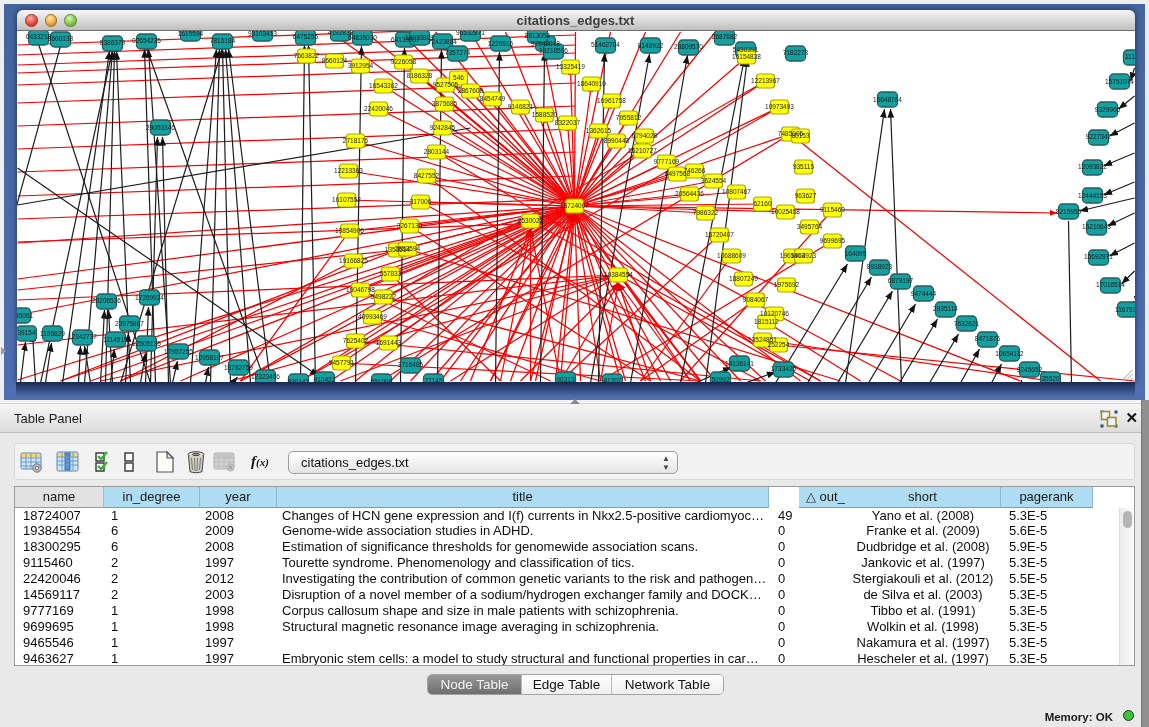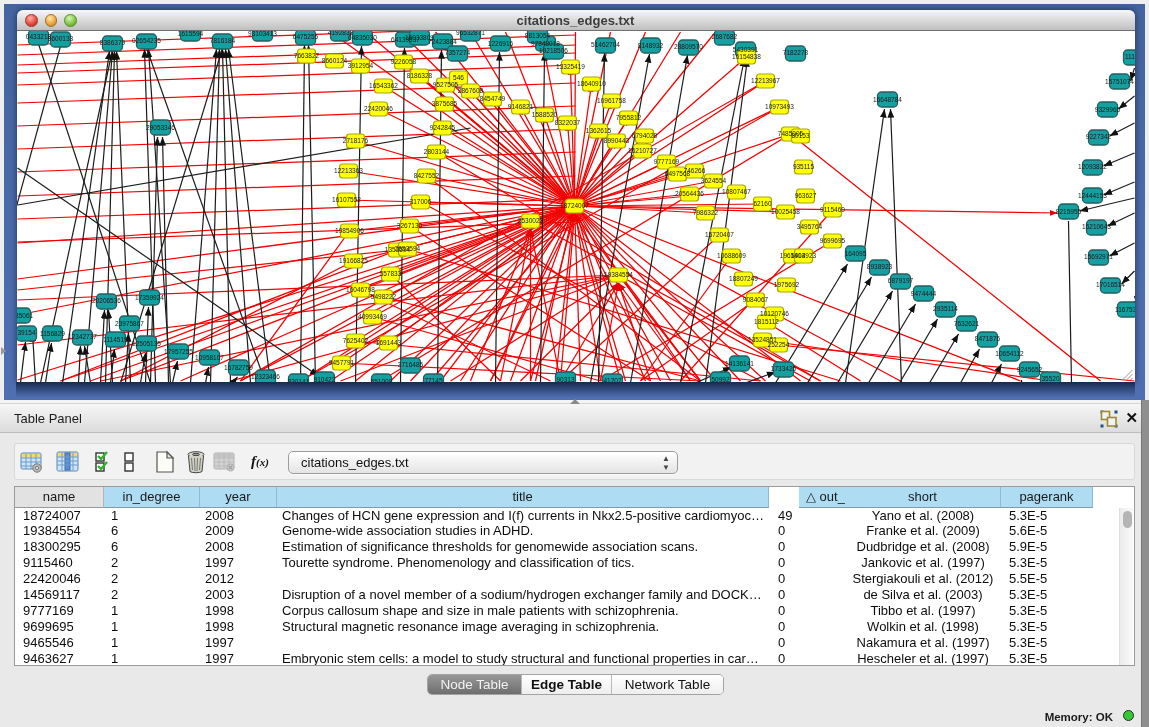--- a/index.html
+++ b/index.html
@@ -46,21 +46,21 @@
 .c3 { left:267px; width:486px; }
 .c4 { left:763px; width:66px; }
 .c5 { left:830px; width:156px; text-align:center; }
 .c6 { left:994px; width:84px; }
 #vscroll { position:absolute; right:1px; top:21px; width:14px; height:158px; background:linear-gradient(to right,#ececec,#fafafa); border-left:1px solid #ddd; }
 #vthumb { position:absolute; left:2.5px; top:3px; width:9px; height:17px; border-radius:5px; background:#b5b5b5; }
 
 #tabs { left:427px; top:273.5px; height:21.5px; border:1px solid #a3a3a3; border-radius:5px; background:#fff; overflow:hidden; font-size:13.5px; }
 #tabs div { float:left; height:100%; line-height:20px; text-align:center; }
 #tabseg0 { width:93px; background:linear-gradient(#989898,#6e6e6e); color:#f2f2f2; }
-#tabseg1 { width:90px; background:linear-gradient(#fff,#eee); color:#111; border-left:1px solid #b9b9b9;font-weight:bold; }
+#tabseg1 { width:90px; background:linear-gradient(#fff,#eee); color:#111; border-left:1px solid #b9b9b9; }
 #tabseg2 { width:112px; background:linear-gradient(#fff,#eee); color:#111; border-left:1px solid #b9b9b9; }
 #mem { position:absolute; right:36px; top:311px; font-size:11.5px; font-weight:700; color:#1a1a1a; }
 #memdot { position:absolute; right:15px; top:310px; width:11px; height:11px; border-radius:50%; background:#35c935; border:1.5px solid #2b2b2b; }
 #grayR { left:1141px; top:400px; width:8px; height:327px; background:#8f8f8f; border-left:1px solid #777; }
 #chev { position:absolute; left:570px; top:-1px; width:0; height:0; border-left:5px solid transparent; border-right:5px solid transparent; border-bottom:5px solid #8a8a8a; }
 </style></head>
 <body>
 <div id="app">
 <div class="abs" id="desk"></div>
 <div class="abs" id="deskR"></div>
@@ -753,40 +753,41 @@
             <div class="c2">1997</div>
             <div class="c3">Tourette syndrome. Phenomenology and classification of tics.</div>
             <div class="c4">0</div>
             <div class="c5">Jankovic et al. (1997)</div>
             <div class="c6">5.3E‑5</div>
           </div>
 <div class="trow">
             <div class="c0">22420046</div>
             <div class="c1">2</div>
             <div class="c2">2012</div>
+            <div class="c3">Investigating the contribution of common genetic variants to the risk and pathogen…</div>
             <div class="c4">0</div>
             <div class="c5">Stergiakouli et al. (2012)</div>
             <div class="c6">5.5E‑5</div>
           </div>
 <div class="trow">
             <div class="c0">14569117</div>
             <div class="c1">2</div>
             <div class="c2">2003</div>
             <div class="c3">Disruption of a novel member of a sodium/hydrogen exchanger family and DOCK…</div>
             <div class="c4">0</div>
             <div class="c5">de Silva et al. (2003)</div>
             <div class="c6">5.3E‑5</div>
           </div>
 <div class="trow">
             <div class="c0">9777169</div>
             <div class="c1">1</div>
             <div class="c2">1998</div>
             <div class="c3">Corpus callosum shape and size in male patients with schizophrenia.</div>
             <div class="c4">0</div>
-            <div class="c5">Tibbo et al. (1997)</div>
+            <div class="c5">Tibbo et al. (1991)</div>
             <div class="c6">5.3E‑5</div>
           </div>
 <div class="trow">
             <div class="c0">9699695</div>
             <div class="c1">1</div>
             <div class="c2">1998</div>
             <div class="c3">Structural magnetic resonance image averaging in schizophrenia.</div>
             <div class="c4">0</div>
             <div class="c5">Wolkin et al. (1998)</div>
             <div class="c6">5.3E‑5</div>

